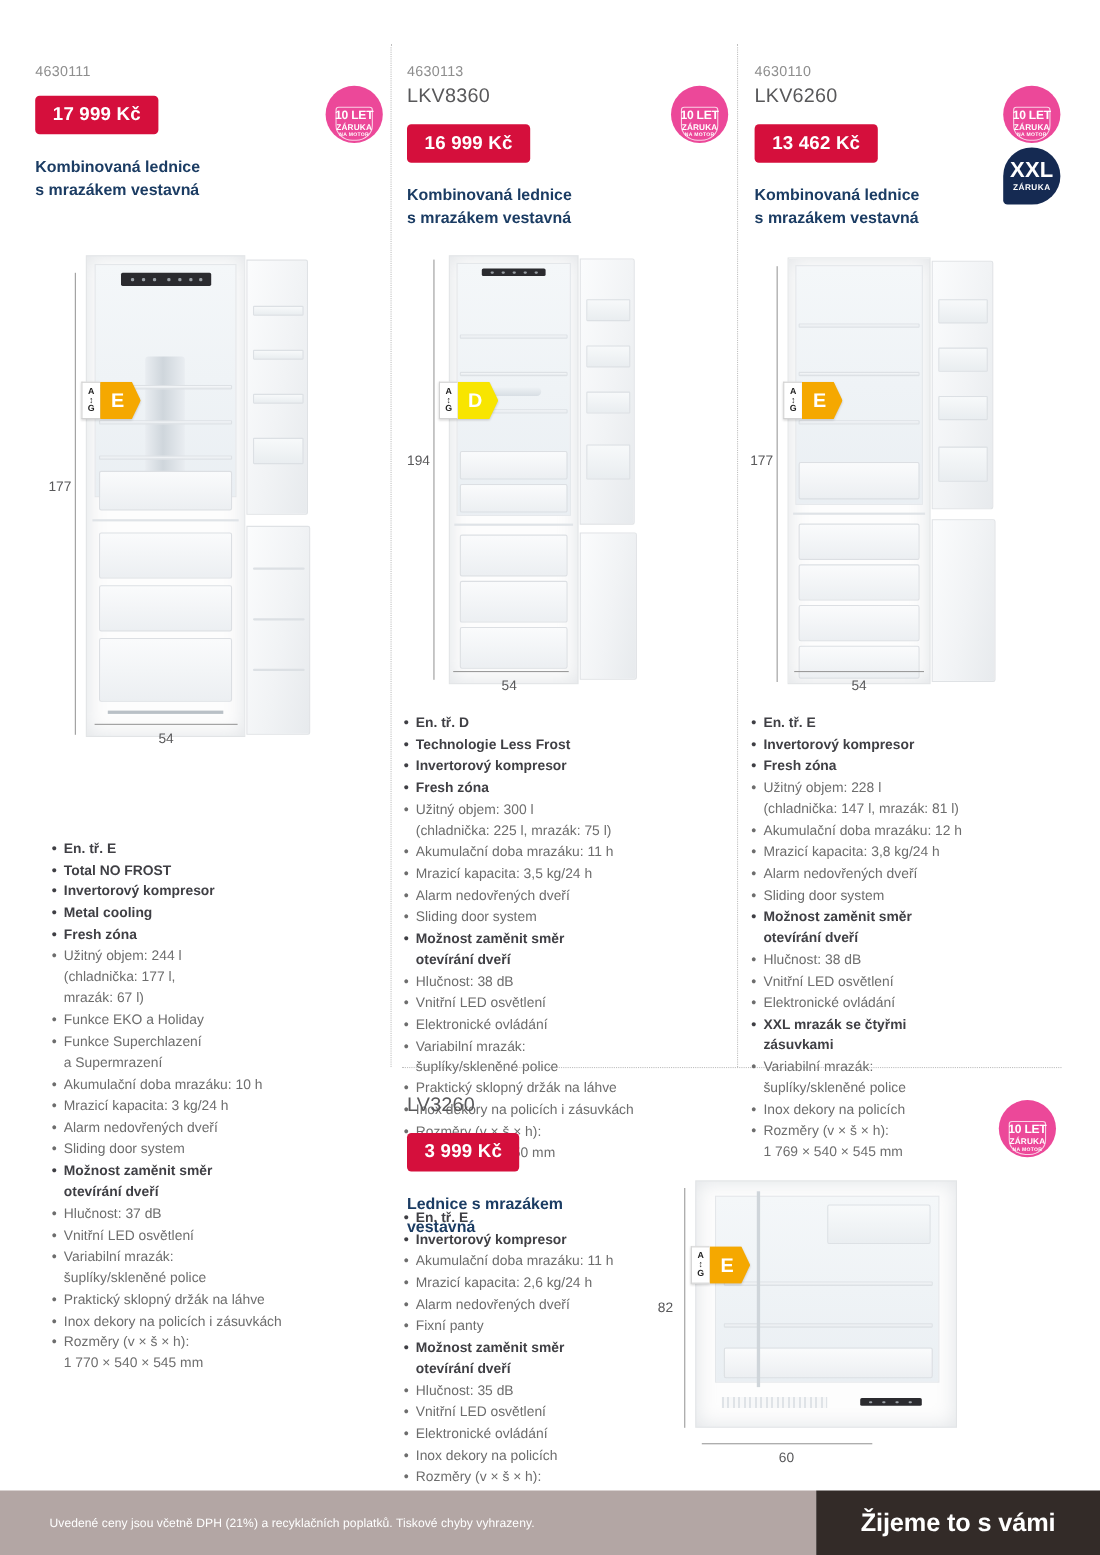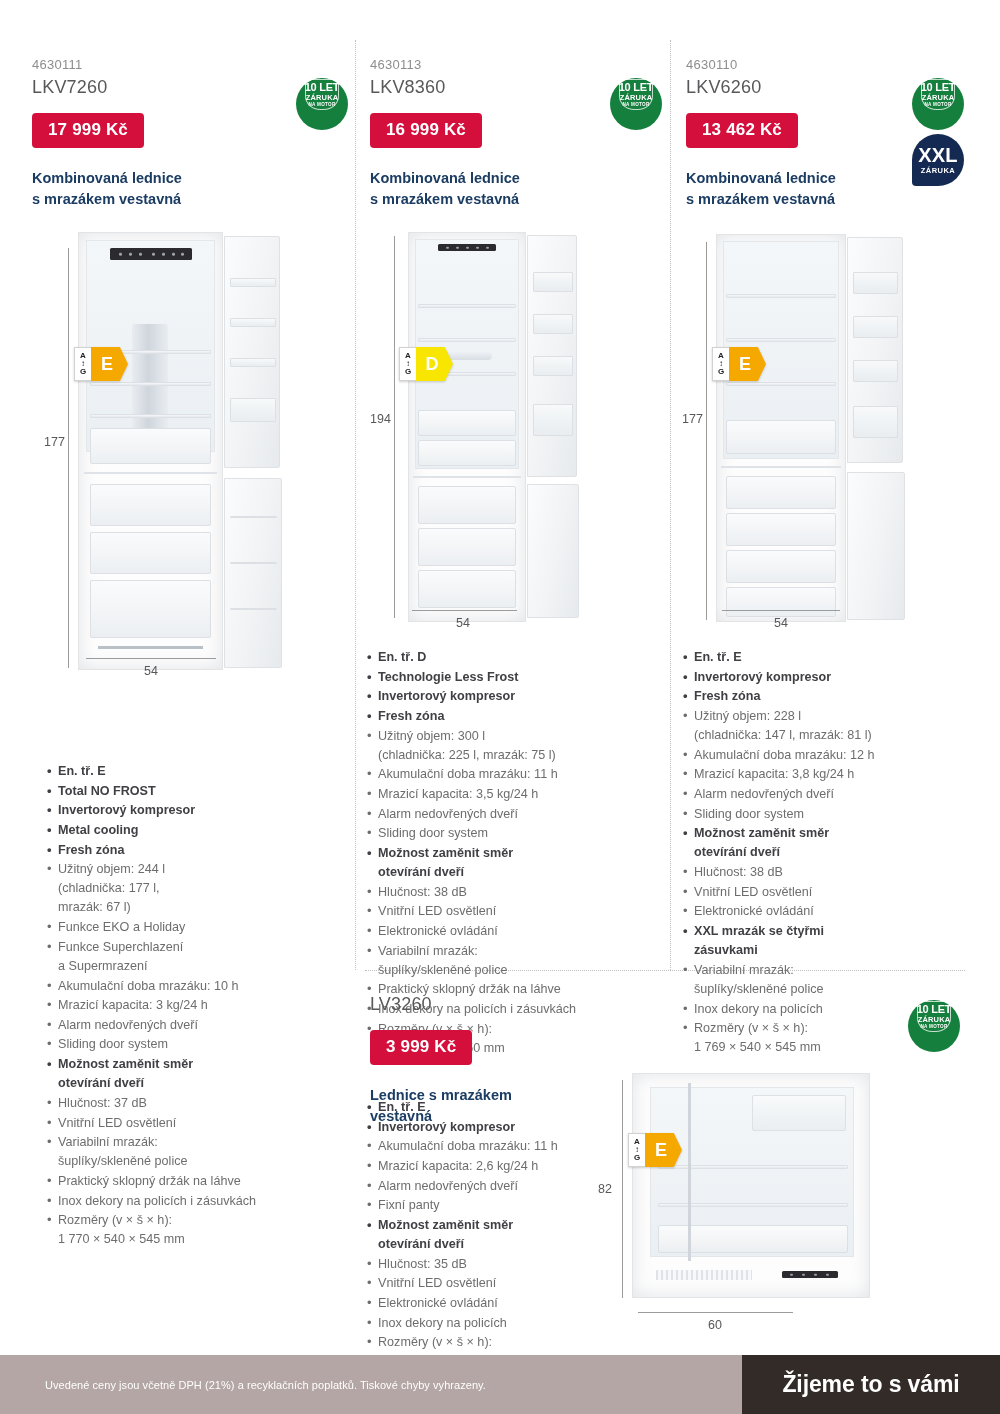--- a/index.html
+++ b/index.html
@@ -48,23 +48,23 @@
     font-weight: bold;
     color: #1b3c63;
     line-height: 1.45;
     margin-top: 20px;
   }
 
   
   .badge-10let {
     width: 52px; height: 52px;
     border-radius: 50%;
-    background: #15803d;
-    position: absolute;
-    display: flex; align-items: flex-start; justify-content: center;
+    background: #ec4899;
+    position: absolute;
+    display: flex; align-items: flex-end; justify-content: center;
   }
   .badge-10let .shield {
     width: 36px; height: 34px;
     display: flex; flex-direction: column;
     align-items: center; justify-content: center;
     position: relative;
   }
   .badge-10let .shield:before {
     content: "";
     position: absolute;
@@ -252,21 +252,20 @@
 <body>
 
 <div class="page">
 
   <div class="vsep" style="left:355px; top:40px; height:930px;"></div>
   <div class="vsep" style="left:670px; top:40px; height:930px;"></div>
   <div class="hsep" style="left:365px; top:970px; width:600px;"></div>
 
   <div style="position:absolute; left:32px; top:56px; width:300px;">
     <div class="prod-code">4630111</div>
-    <div class="prod-model">LKV7260</div>
     <div class="price-badge">17 999 Kč</div>
     <div class="prod-title">
       <div>Kombinovaná lednice</div>
       <div>s mrazákem vestavná</div>
     </div>
   </div>
 
   <div class="badge-10let" style="left:296px; top:78px;">
     <div class="shield">
       <div class="l1">10 LET</div>

